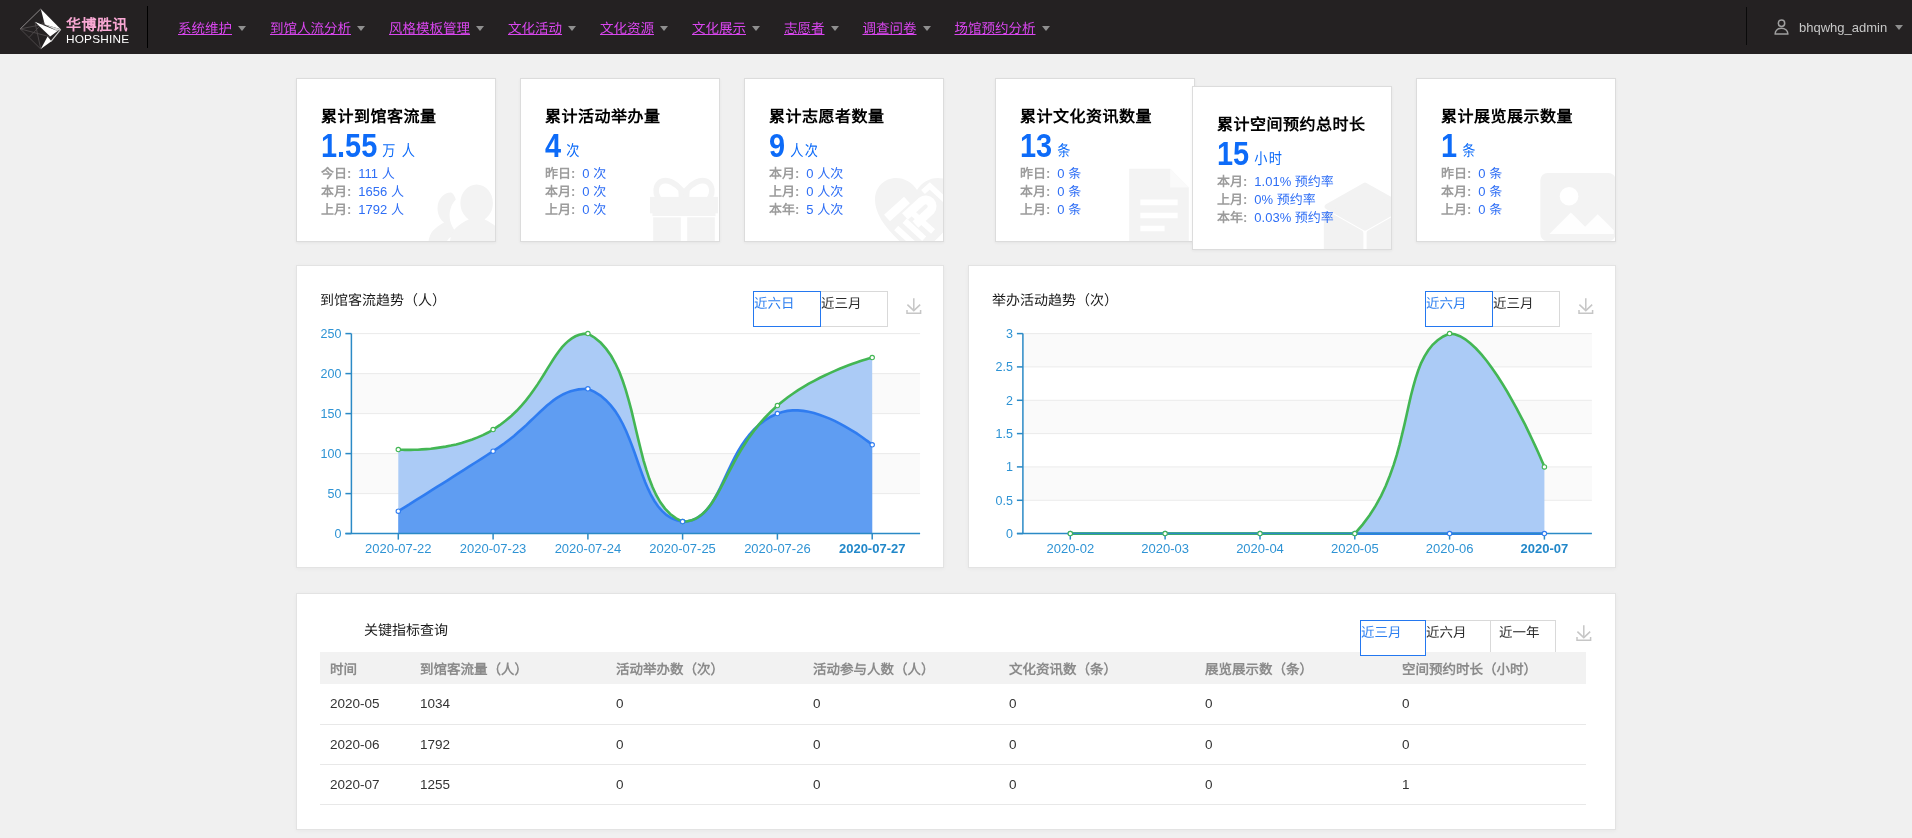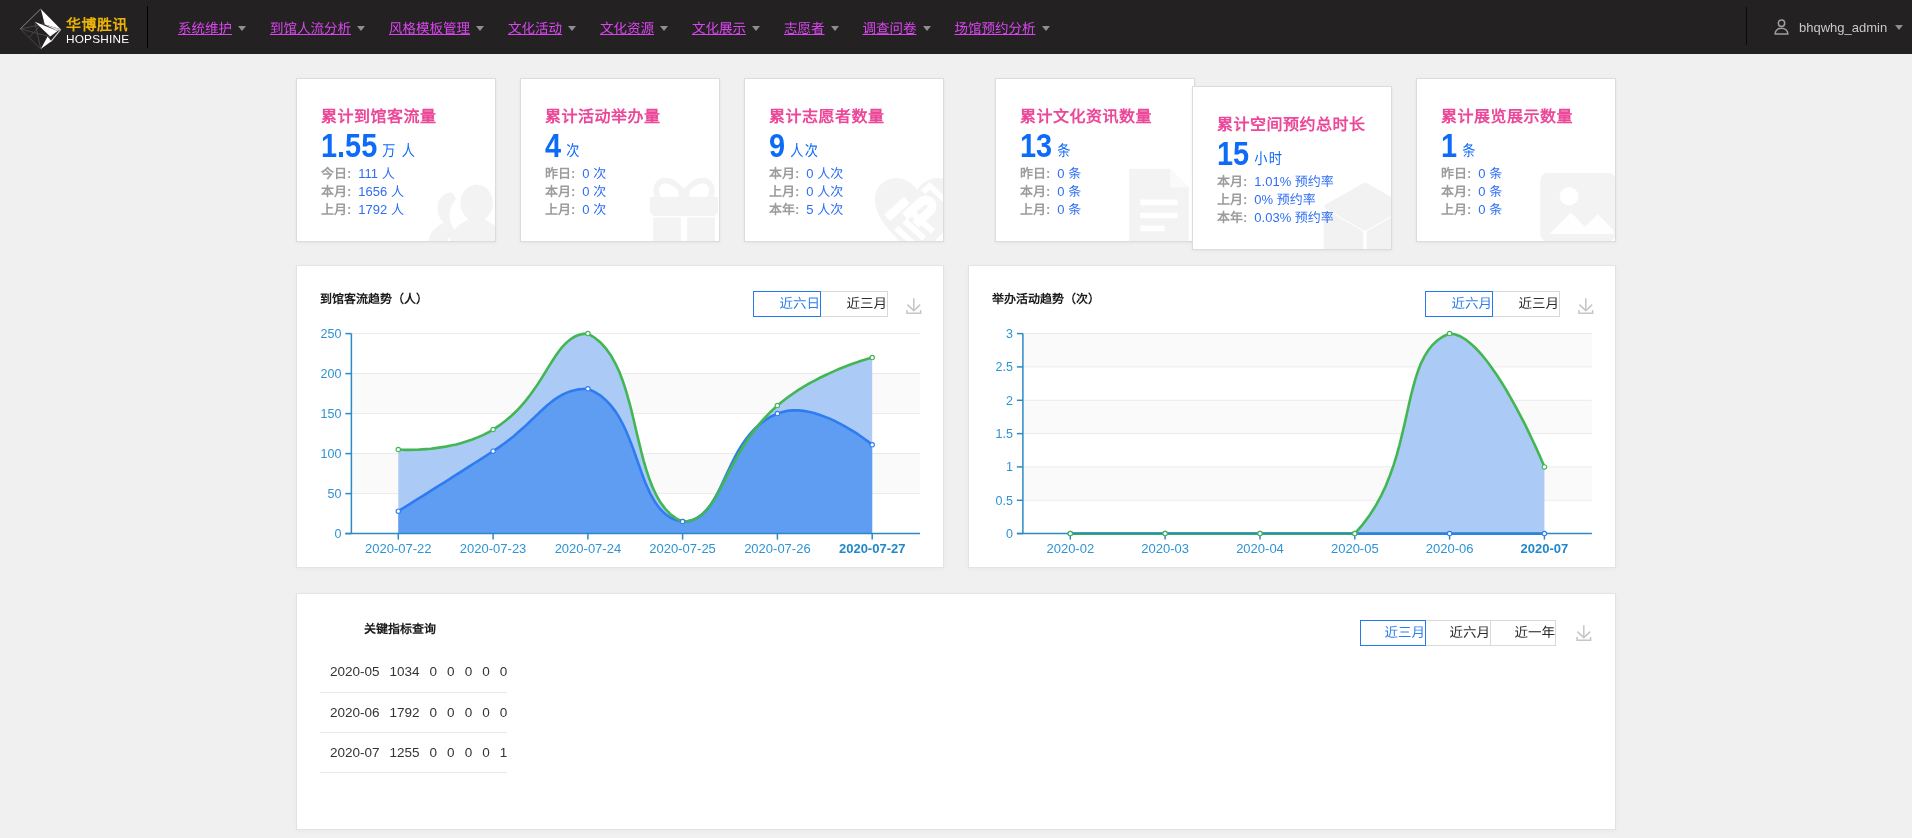--- a/index.html
+++ b/index.html
@@ -1,42 +1,42 @@
 <!DOCTYPE html>
 <html lang="zh-CN"><head>
 <meta charset="utf-8">
 <style>
 * { margin:0; padding:0; box-sizing:border-box; }
 html,body { width:1912px; height:838px; background:#f0f0f0; font-family:"Liberation Sans",sans-serif; overflow:hidden; }
 .nav { position:absolute; left:0; top:0; width:1912px; height:54px; background:#242122; }
 .logo { position:absolute; left:20px; top:5px; width:110px; height:44px; }
 .logo svg { position:absolute; left:0; top:1px; }
-.logo .cn { position:absolute; left:46px; top:8px; color:#eab308; font-size:15px; font-weight:bold; letter-spacing:0.5px; white-space:nowrap; }
+.logo .cn { position:absolute; left:46px; top:8px; color:#f9a8d4; font-size:15px; font-weight:bold; letter-spacing:0.5px; white-space:nowrap; }
 .logo .en { position:absolute; left:46px; top:27px; color:#fff; font-size:11.8px; letter-spacing:0.2px; white-space:nowrap; }
 .nav-sep { position:absolute; left:147px; top:6px; width:1px; height:42px; background:#000; }
 .menu { position:absolute; left:166px; top:0; height:54px; display:flex; align-items:center; }
 .menu .item { color:#d946ef; font-size:13.5px; padding:0 12px; white-space:nowrap;text-decoration:underline; }
 .menu .item .car { display:inline-block; margin-left:6px; width:0; height:0; border-left:4.5px solid transparent; border-right:4.5px solid transparent; border-top:5.5px solid #8f8f8f; vertical-align:2px; }
 .user-sep { position:absolute; left:1746px; top:7px; width:1px; height:38px; background:#0a0a0a; }
 .user { position:absolute; left:1772px; top:0; height:54px; display:flex; align-items:center; color:#c8c8c8; font-size:13px; }
 .user svg { margin-right:8px; }
 .user .car { display:inline-block; margin-left:8px; width:0; height:0; border-left:4.5px solid transparent; border-right:4.5px solid transparent; border-top:5.5px solid #8f8f8f; }
 .card { position:absolute; top:78px; width:200px; height:164px; background:#fff; border:1px solid #dcdcdc; box-shadow:0 1px 3px rgba(0,0,0,0.05); overflow:hidden; }
 .card .wm { position:absolute; }
-.card h3 { position:absolute; left:24px; top:24px; font-size:16px; color:#ec4899; white-space:nowrap; letter-spacing:0.5px; }
+.card h3 { position:absolute; left:24px; top:24px; font-size:16px; color:#000000; white-space:nowrap; letter-spacing:0.5px; }
 .card .big { position:absolute; left:24px; top:47px; transform:scaleX(0.85); transform-origin:0 50%; color:#0d6bf8; white-space:nowrap; }
 .card .big b { font-size:34px; font-weight:bold; }
 .card .big span { font-size:15.5px; margin-left:6px; letter-spacing:1.5px; vertical-align:1px; }
 .card .rows { position:absolute; left:24px; top:86px; font-size:13px; line-height:17.8px; white-space:nowrap; }
 .card .rows .lb { color:#9c9c9c; font-weight:bold; }
 .card .rows .vl { color:#2e6ef5; margin-left:7px; }
 .panel { position:absolute; background:#fff; border:1px solid #e3e3e3; box-shadow:0 1px 4px rgba(0,0,0,0.04); }
-.ptitle { position:absolute; font-size:12px; font-weight:bold; color:#1a1a1a; white-space:nowrap; }
+.ptitle { position:absolute; font-size:14px; font-weight:normal; color:#1a1a1a; white-space:nowrap; }
 .tabs { position:absolute; display:flex; }
-.tab { height:26px; line-height:23px; width:68px; text-align:right; font-size:13.5px; color:#2c2c2c; background:#fff; border:1px solid #d9d9d9; margin-left:-1px; }
+.tab { height:36px; line-height:23px; width:68px; text-align:left; font-size:13.5px; color:#2c2c2c; background:#fff; border:1px solid #d9d9d9; margin-left:-1px; }
 .tab.on { border:1.5px solid #2478f0; color:#2d7ff0; z-index:2; }
 .dlico { position:absolute; }
 table.kt { border-collapse:collapse; position:absolute; left:23px; top:58px; }
 table.kt th { background:#f2f2f2; font-size:13.5px; color:#8b8b8b; font-weight:bold; text-align:left; height:32px; padding:0 0 0 10px; white-space:nowrap; }
 table.kt td { font-size:13.5px; color:#333; text-align:left; height:40px; padding:0 0 0 10px; border-bottom:1px solid #e8e8e8; }
 </style>
 </head>
 <body>
 <div class="nav">
   <div class="logo">
@@ -314,20 +314,29 @@
       <div class="tab" style="width:66px;">近六月</div>
       <div class="tab" style="width:66px;padding-left:8px;">近一年</div>
   </div>
   <svg class="dlico" style="left:1279px;top:30px;" width="16" height="17" viewBox="0 0 16 17" fill="none" stroke="#c6c6c6" stroke-width="1.5">
     <path d="M7.8 1.2 v11.6"></path>
     <path d="M1.4 7.6 L7.8 13.6 L14.2 7.6"></path>
     <path d="M1 13 v3.2 h13.6 v-3.2"></path>
   </svg>
   <table class="kt">
     <tbody>
+        <tr>
+      <th style="width:90px;">时间</th>
+      <th style="width:196px;">到馆客流量（人）</th>
+      <th style="width:197px;">活动举办数（次）</th>
+      <th style="width:196px;">活动参与人数（人）</th>
+      <th style="width:196px;">文化资讯数（条）</th>
+      <th style="width:197px;">展览展示数（条）</th>
+      <th style="width:194px;">空间预约时长（小时）</th>
+    </tr>
     <tr>
           <td>2020-05</td>
           <td>1034</td>
           <td>0</td>
           <td>0</td>
           <td>0</td>
           <td>0</td>
           <td>0</td>
         </tr>
     <tr>

